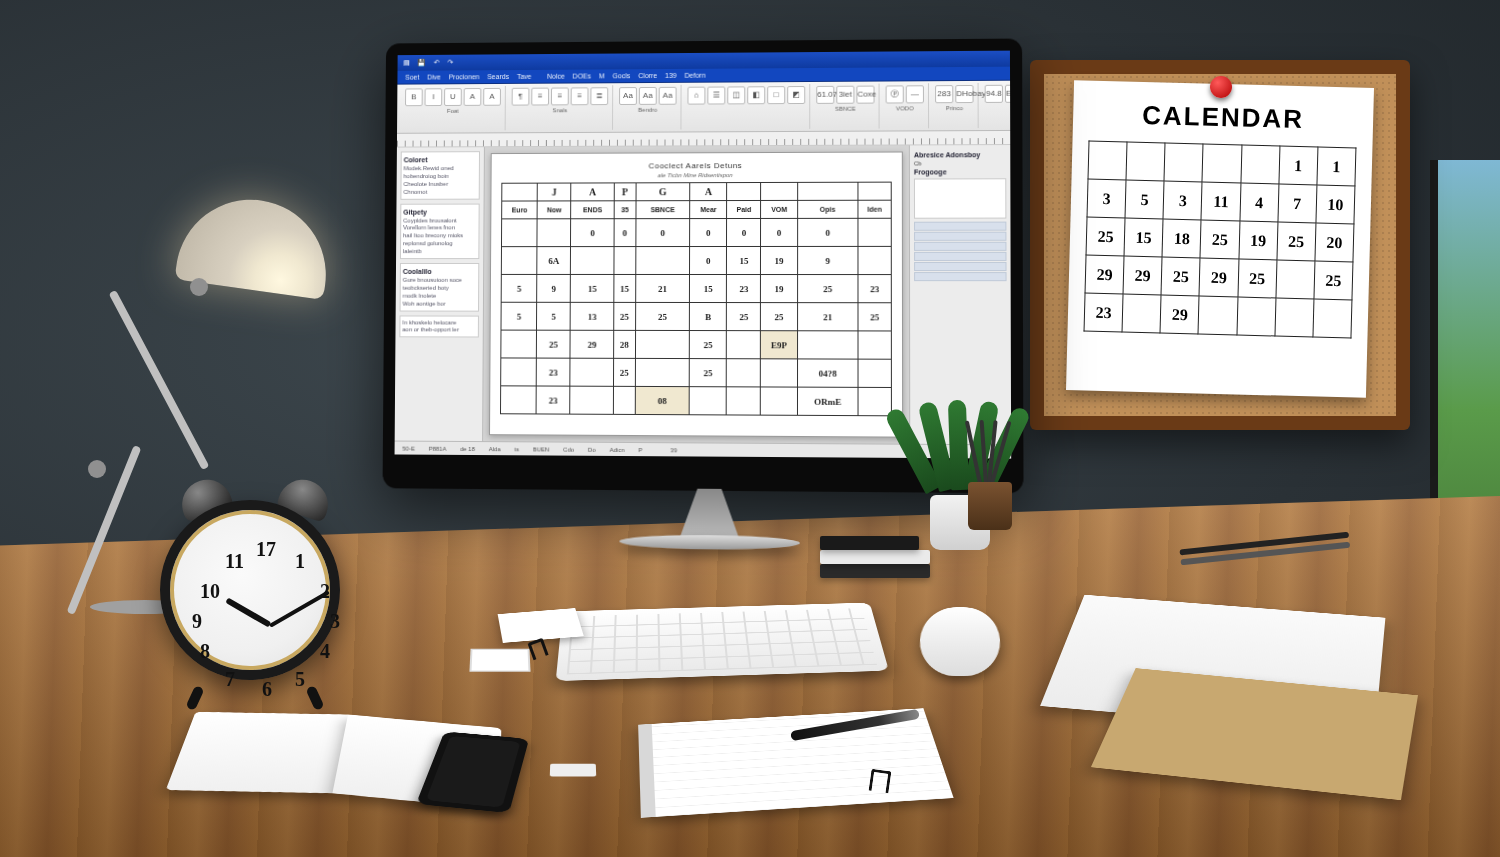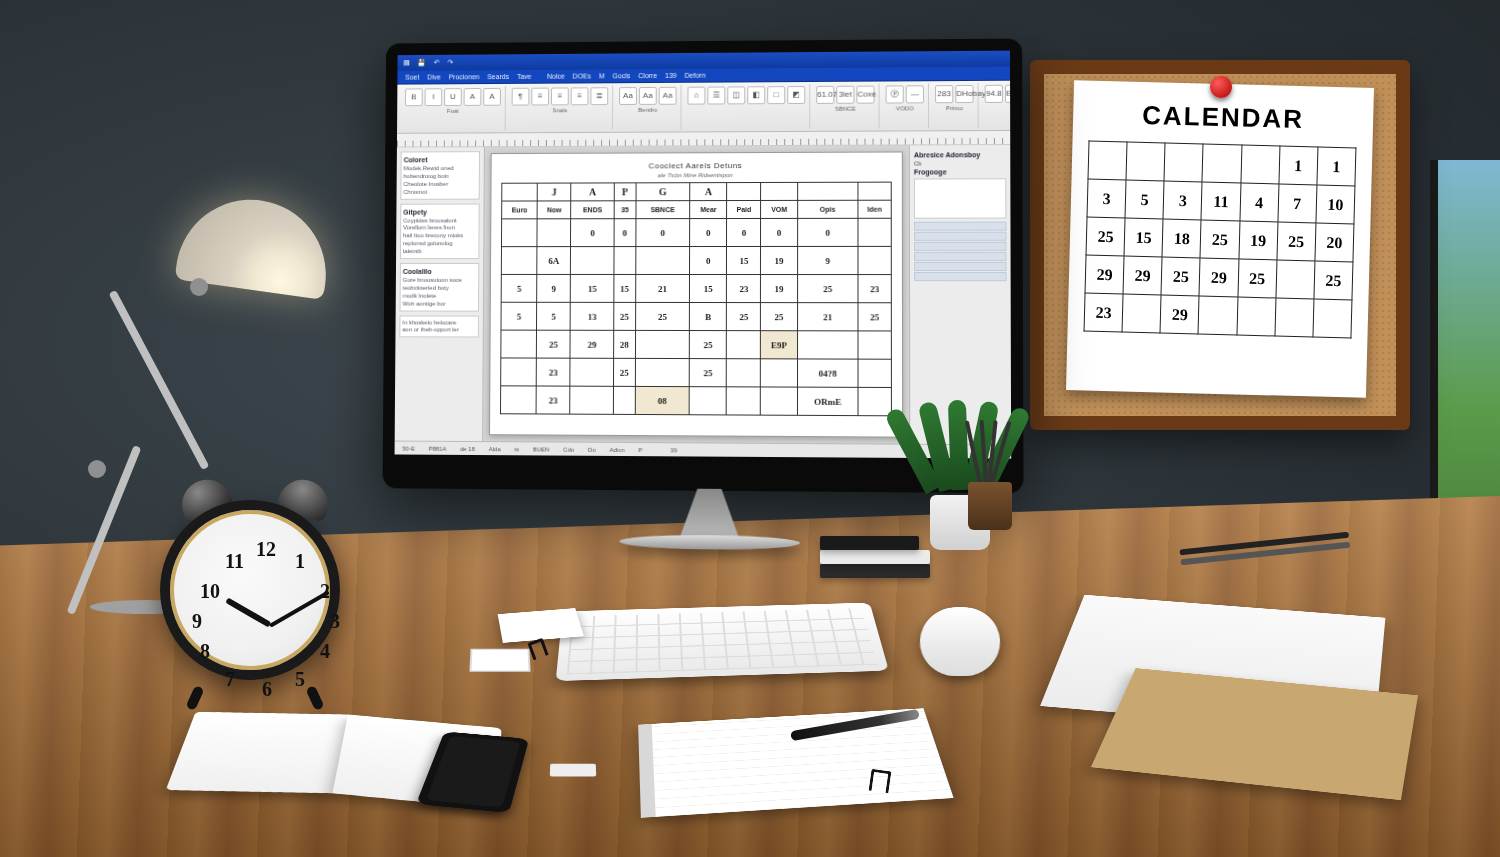--- a/index.html
+++ b/index.html
@@ -180,21 +180,21 @@
     <div class="joint j2"></div>
   <div class="base"></div>
 </div>
 
 <div class="clock">
   <div class="bells">
       <div class="bell b1"></div>
       <div class="bell b2"></div>
     </div>
   <div class="face">
-    <span class="num n12">12</span>
+    <span class="num n12">17</span>
     <span class="num n1">1</span>
     <span class="num n2">2</span>
     <span class="num n3">3</span>
     <span class="num n4">4</span>
     <span class="num n5">5</span>
     <span class="num n6">6</span>
     <span class="num n7">7</span>
     <span class="num n8">8</span>
     <span class="num n9">9</span>
     <span class="num n10">10</span>

